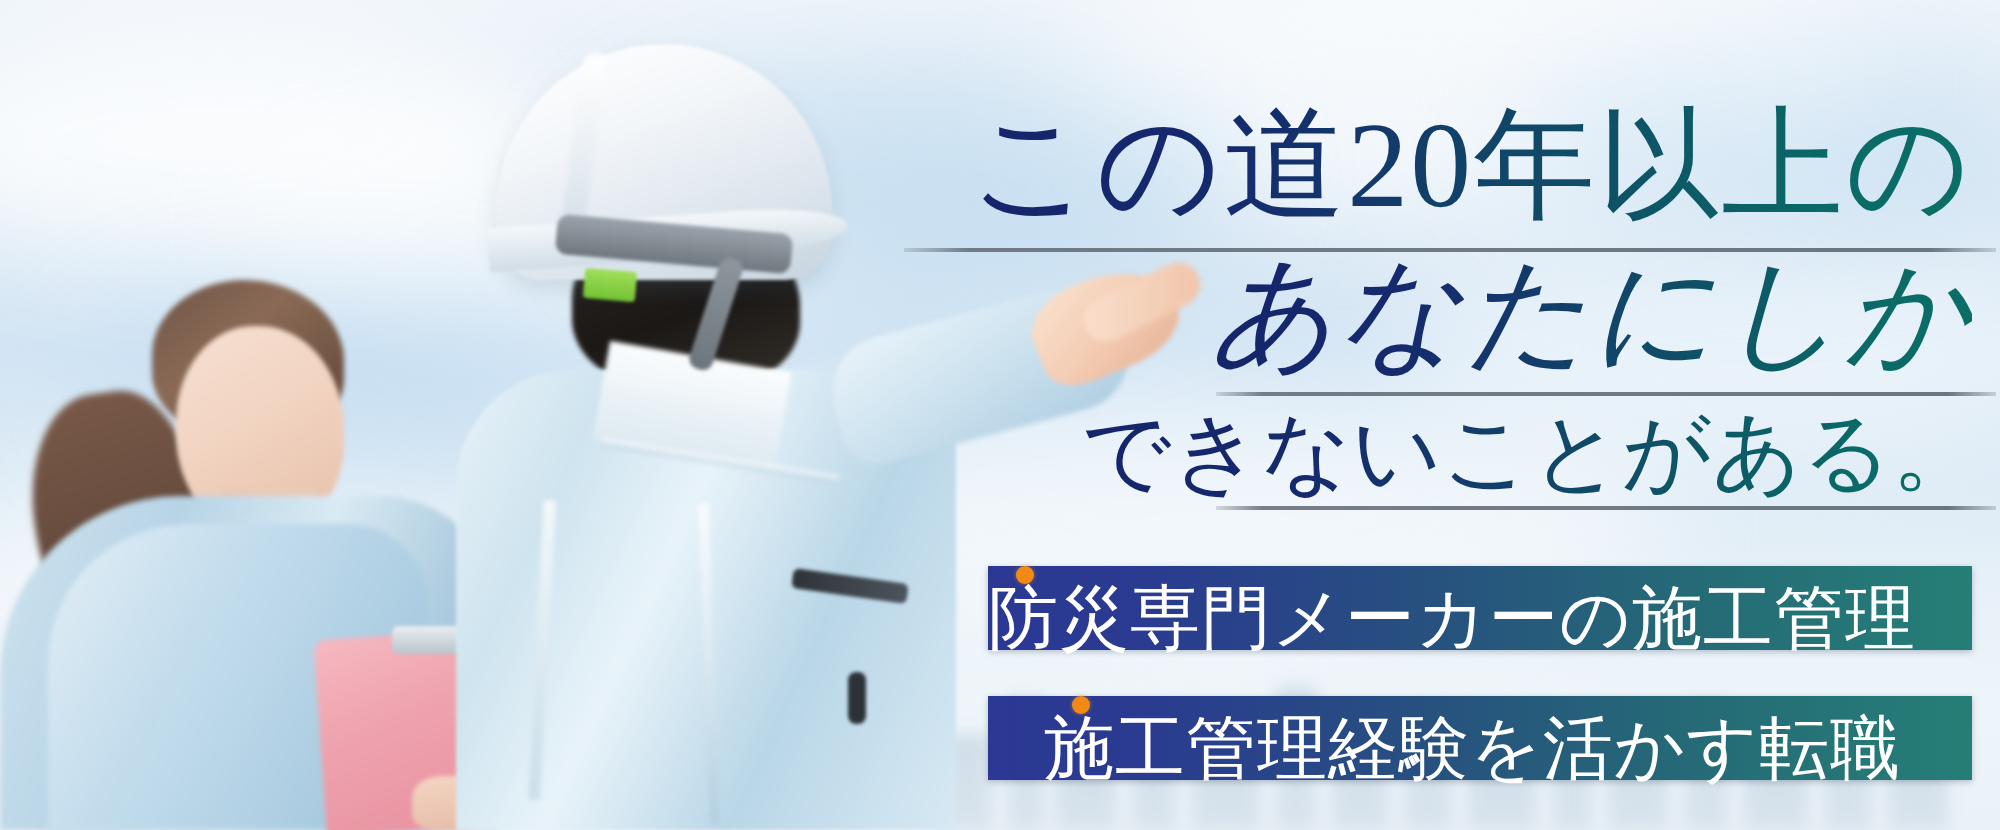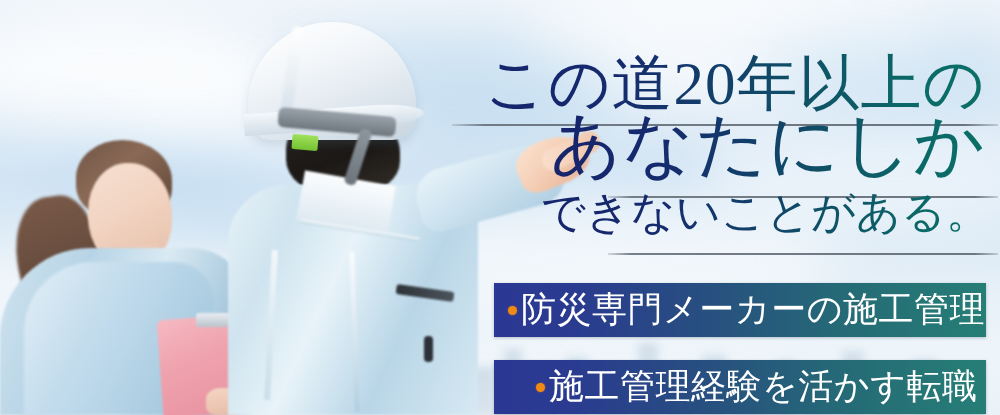--- a/index.html
+++ b/index.html
@@ -274,27 +274,28 @@
     -webkit-text-fill-color: transparent;
     text-shadow: none;
   }
   .hl1 {
     right: 14px; top: 52px;
     font-size: 61px;
     letter-spacing: 1px;
     line-height: 1.05;
   }
   .hl2 {
-    right: 14px; top: 108px;
-    font-size: 70px;
+    right: 14px; top: 126px;
+    font-size: 61px;
     letter-spacing: 1px;
     line-height: 1.05;
+    font-style: italic;
   }
   .hl3 {
-    right: 10px; top: 190px;
+    right: 10px; top: 204px;
     font-size: 44px;
     letter-spacing: 0px;
     line-height: 1.05;
     margin-left: 40px;
   }
   .rule {
     position: absolute;
     height: 2px;
     background: linear-gradient(90deg, rgba(120,130,140,.25) 0%, rgba(95,105,115,.85) 6%, rgba(95,105,115,.9) 94%, rgba(120,130,140,.3) 100%);
   }
@@ -304,25 +305,26 @@
 
   
   .bars {
     position: absolute;
     left: 494px;
     top: 283px;
     width: 492px;
   }
   .bar {
     position: relative;
-    height: 54px;
+    height: 42px;
     display: flex;
-    align-items: center;
+    align-items: flex-start;
     background: linear-gradient(90deg, #2b3894 0%, #2a3b90 16%, #27507f 44%, #256b76 72%, #267e76 100%);
     box-shadow: 0 1px 3px rgba(30,50,80,.28);
+    flex-direction: column;
   }
   .bar + .bar { margin-top: 23px; padding-left: 28px; }
   .bar .dot {
     flex: 0 0 auto;
     width: 9px;
     height: 9px;
     border-radius: 50%;
     background: #f08a14;
     margin-left: 14px;
     margin-right: 4px;

